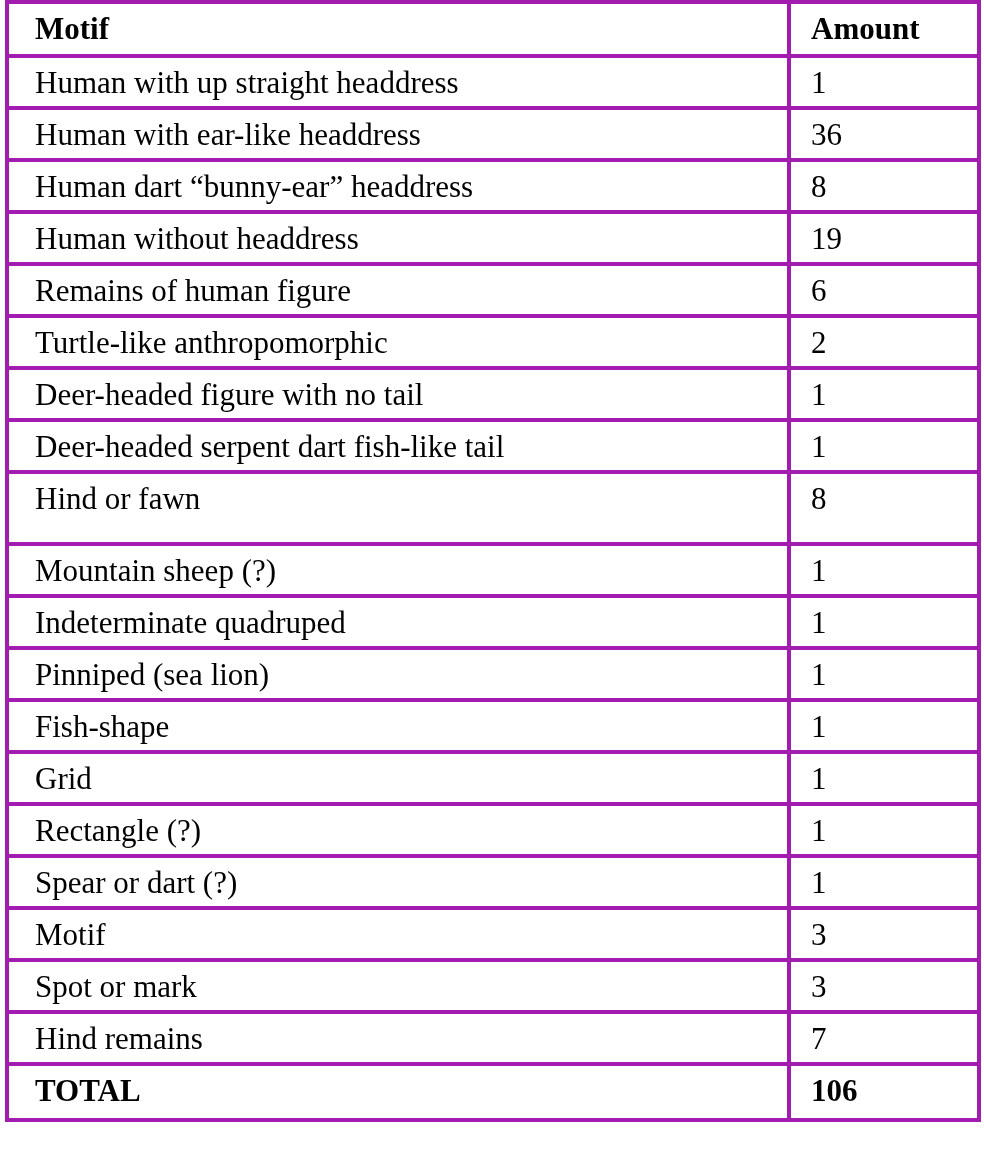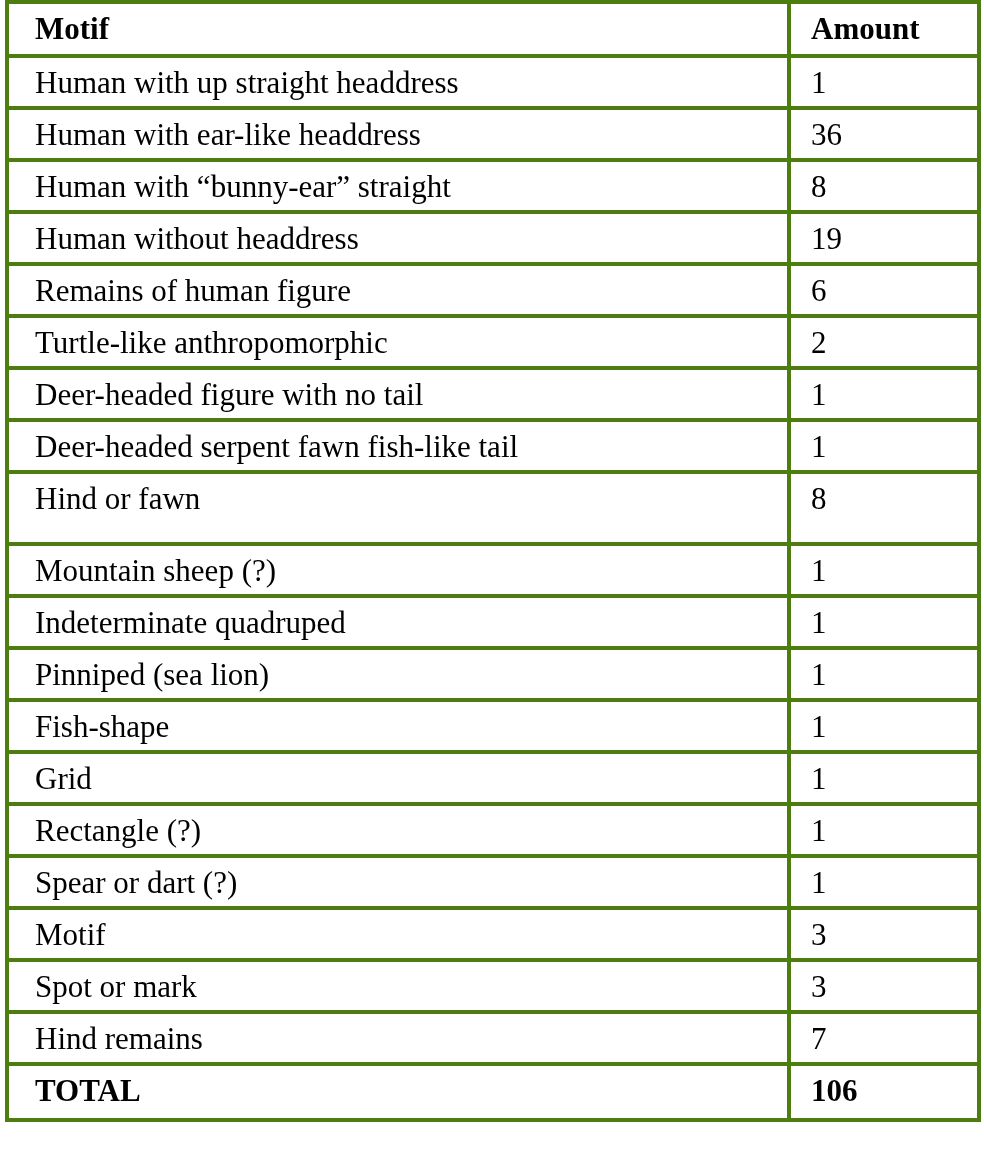--- a/index.html
+++ b/index.html
@@ -16,21 +16,21 @@
   }
   table.motif-table {
     border-collapse: collapse;
     table-layout: fixed;
     width: 972px;
     margin: 0 5px;
   }
   col.col-motif  { width: 782px; }
   col.col-amount { width: 190px; }
   th, td {
-    border: 4px solid #4d7c0f;
+    border: 4px solid #a21caf;
     font-size: 31px;
     line-height: 1.15;
     text-align: left;
     vertical-align: top;
     padding: 7px 4px 5px 26px;
     overflow: hidden;
     white-space: nowrap;
   }
   td.amount-cell, th.amount-header {
     padding-left: 20px;
@@ -71,21 +71,21 @@
     <td>Human with up straight headdress</td>
     <td class="amount-cell">1</td>
   </tr>
 
   <tr>
     <td>Human with ear-like headdress</td>
     <td class="amount-cell">36</td>
   </tr>
 
   <tr>
-    <td>Human with “bunny-ear” straight</td>
+    <td>Human dart “bunny-ear” headdress</td>
     <td class="amount-cell">8</td>
   </tr>
 
   <tr>
     <td>Human without headdress</td>
     <td class="amount-cell">19</td>
   </tr>
 
   <tr>
     <td>Remains of human figure</td>
@@ -97,21 +97,21 @@
     <td>Turtle-like anthropomorphic</td>
     <td class="amount-cell">2</td>
   </tr>
 
   <tr>
     <td>Deer-headed figure with no tail</td>
     <td class="amount-cell">1</td>
   </tr>
 
   <tr>
-    <td>Deer-headed serpent fawn fish-like tail</td>
+    <td>Deer-headed serpent dart fish-like tail</td>
     <td class="amount-cell">1</td>
   </tr>
 
   <tr>
     <td>Hind or fawn</td>
     <td class="amount-cell">8</td>
   </tr>
 
   <tr>
     <td>Mountain sheep (?)</td>

